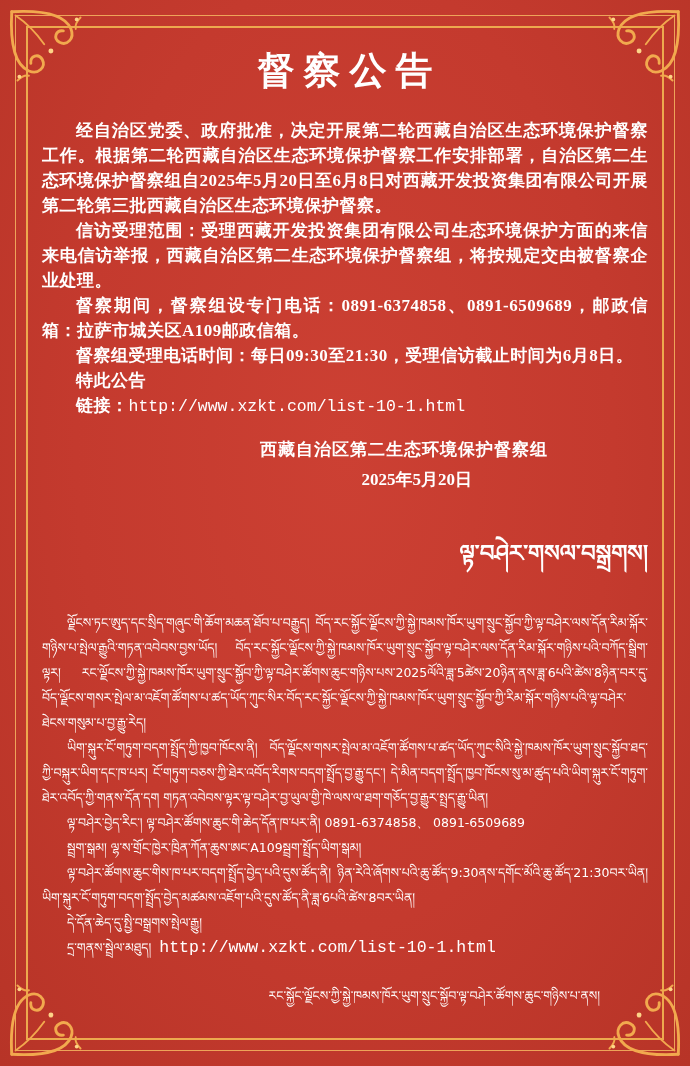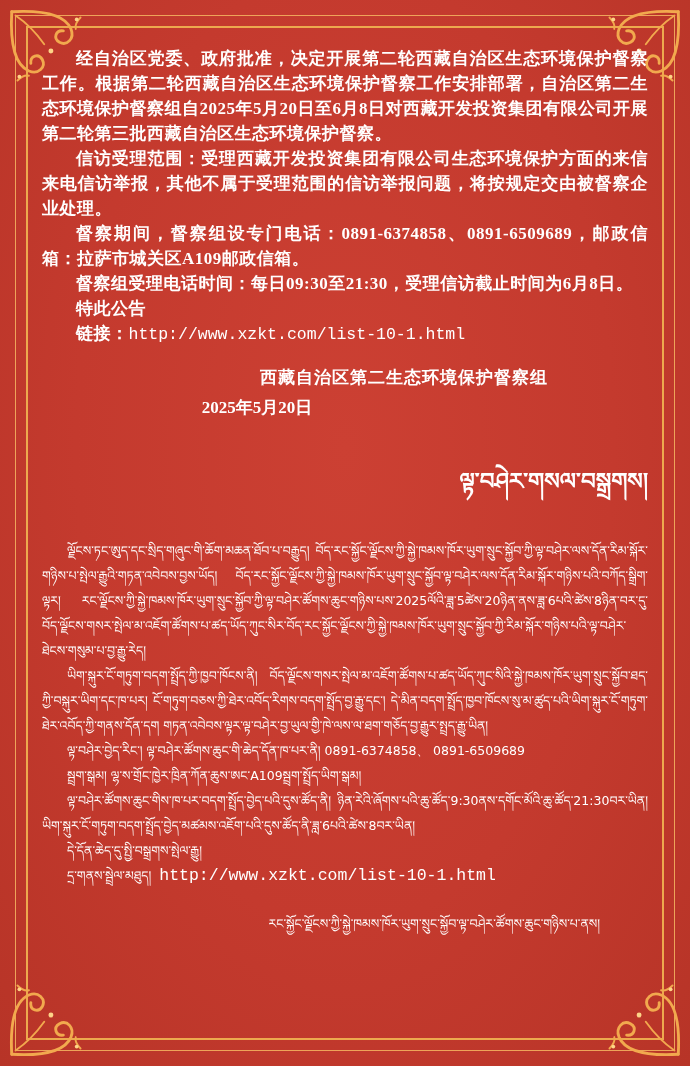--- a/index.html
+++ b/index.html
@@ -47,21 +47,21 @@
   }
   .url{
     font-family:Liberation Mono, monospace;
     font-weight:normal;font-size:16.5px;letter-spacing:0;
   }
   .sig-zh{
     margin-top:19px;text-align:right;padding-right:100px;
     font-size:17px;font-weight:bold;letter-spacing:1px;
   }
   .date-zh{
-    margin-top:7px;text-align:center;padding-right:176px;
+    margin-top:7px;text-align:right;padding-right:176px;
     font-size:17px;font-weight:bold;
   }
   .title-bo{
     margin:36px 0 18px 0;
     font-size:23px;font-weight:bold;text-align:right;
     font-family:"DejaVu Sans",sans-serif;
   }
   .bo{
     margin:0;font-size:12.5px;line-height:25px;
     text-align:justify;text-indent:2em;
@@ -133,23 +133,24 @@
     </g>
     <g fill="#fdd488">
       <circle cx="47" cy="47" r="2.6"></circle>
         <circle cx="74" cy="14" r="2"></circle>
         <circle cx="14" cy="74" r="2"></circle>
     </g>
   </svg>
 
   <div class="content">
 
+    <h1 class="title-zh">督察公告</h1>
 
     <p class="zh">经自治区党委、政府批准，决定开展第二轮西藏自治区生态环境保护督察工作。根据第二轮西藏自治区生态环境保护督察工作安排部署，自治区第二生态环境保护督察组自2025年5月20日至6月8日对西藏开发投资集团有限公司开展第二轮第三批西藏自治区生态环境保护督察。</p>
-    <p class="zh">信访受理范围：受理西藏开发投资集团有限公司生态环境保护方面的来信来电信访举报，其他不属于受理范围的信访举报问题，将按规定交由被督察企业处理。</p>
+    <p class="zh">信访受理范围：受理西藏开发投资集团有限公司生态环境保护方面的来信来电信访举报，西藏自治区第二生态环境保护督察组，将按规定交由被督察企业处理。</p>
     <p class="zh">督察期间，督察组设专门电话：0891-6374858、0891-6509689，邮政信箱：拉萨市城关区A109邮政信箱。</p>
     <p class="zh">督察组受理电话时间：每日09:30至21:30，受理信访截止时间为6月8日。</p>
     <p class="zh">特此公告</p>
     <p class="zh"><span>链接：</span><a class="link url" href="#">http://www.xzkt.com/list-10-1.html</a></p>
 
     <div class="sig-zh">西藏自治区第二生态环境保护督察组</div>
     <div class="date-zh">2025年5月20日</div>
 
     <h2 class="title-bo">ལྟ་བཤེར་གསལ་བསྒྲགས།</h2>
 

